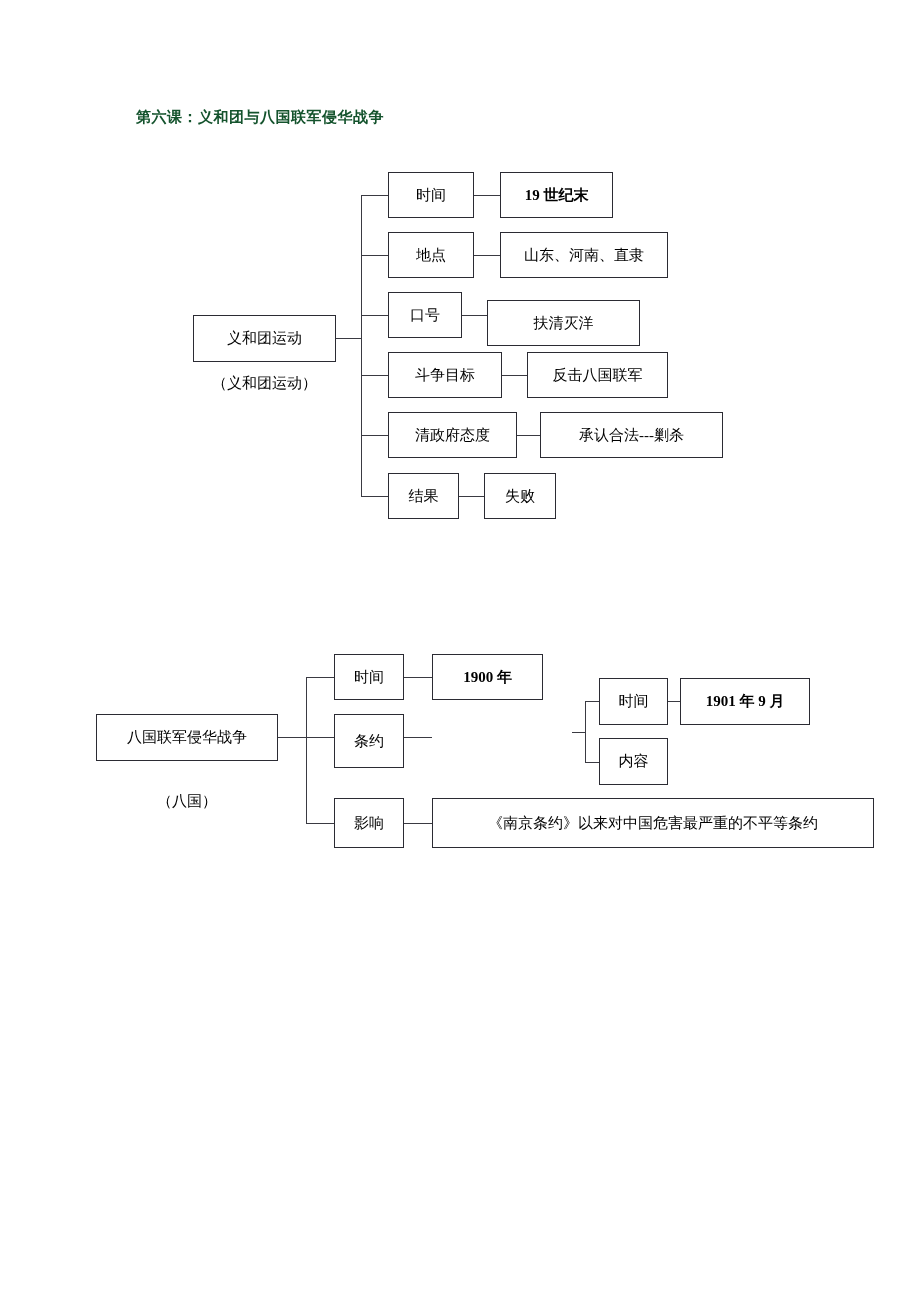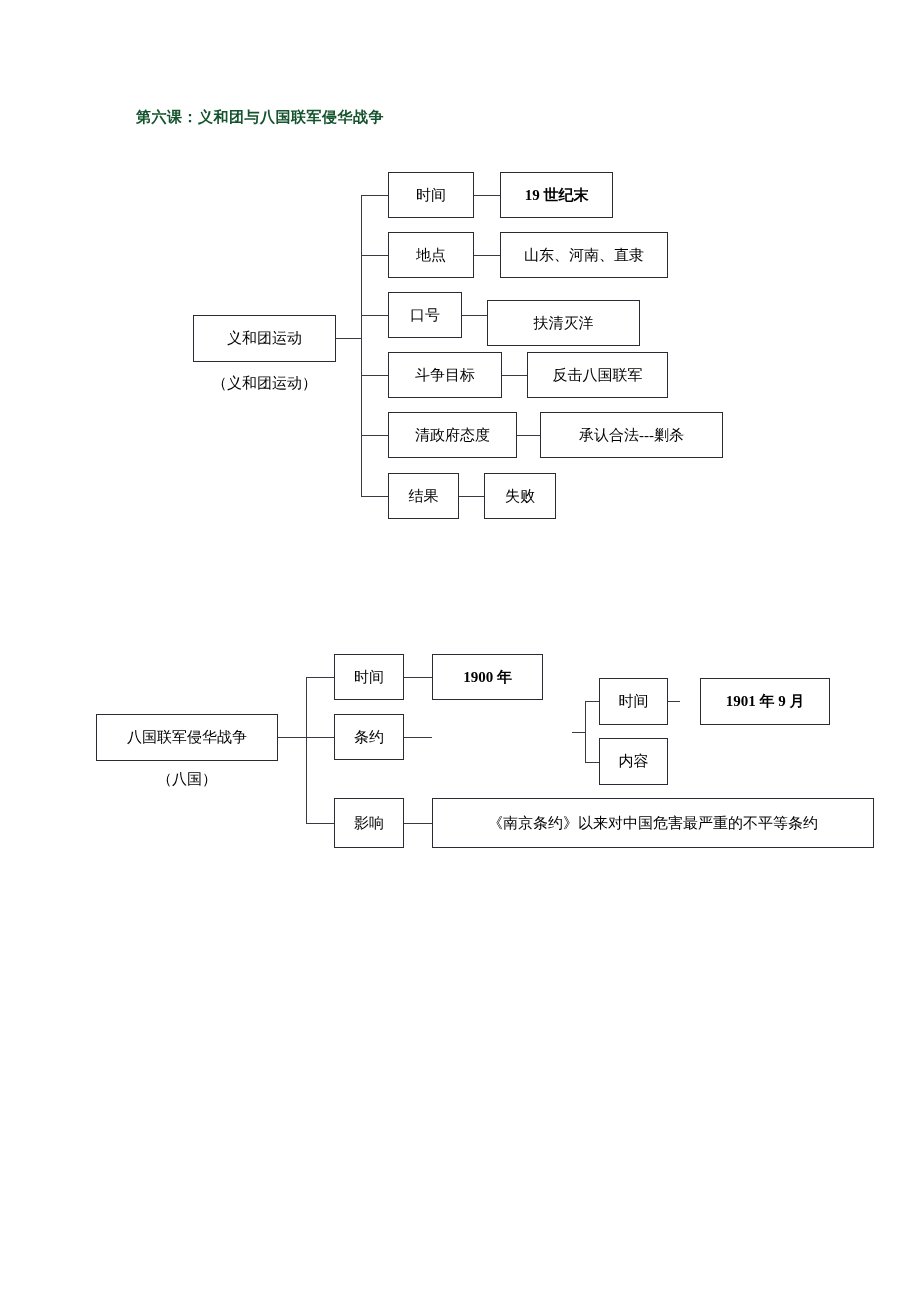--- a/index.html
+++ b/index.html
@@ -104,42 +104,42 @@
   <div class="box" style="left:388px; top:412px; width:129px; height:46px;">清政府态度</div>
   <div class="hline" style="left:517px; top:435px; width:23px;"></div>
   <div class="box" style="left:540px; top:412px; width:183px; height:46px;">承认合法---剿杀</div>
 
   <div class="hline" style="left:361px; top:496px; width:27px;"></div>
   <div class="box" style="left:388px; top:473px; width:71px; height:46px;">结果</div>
   <div class="hline" style="left:459px; top:496px; width:25px;"></div>
   <div class="box" style="left:484px; top:473px; width:72px; height:46px;">失败</div>
 
   <div class="box" style="left:96px; top:714px; width:182px; height:47px;">八国联军侵华战争</div>
-  <div class="caption" style="left:96px; top:770px; width:182px;">（八国）</div>
+  <div class="caption" style="left:96px; top:792px; width:182px;">（八国）</div>
 
   <div class="hline" style="left:278px; top:737px; width:28px;"></div>
 
   <div class="vline" style="left:306px; top:677px; height:146px;"></div>
 
   <div class="hline" style="left:306px; top:677px; width:28px;"></div>
   <div class="box" style="left:334px; top:654px; width:70px; height:46px;">时间</div>
   <div class="hline" style="left:404px; top:677px; width:28px;"></div>
   <div class="box bold" style="left:432px; top:654px; width:111px; height:46px;">1900 年</div>
 
   <div class="hline" style="left:306px; top:737px; width:28px;"></div>
-  <div class="box" style="left:334px; top:714px; width:70px; height:46px;">条约</div>
+  <div class="box" style="left:334px; top:714px; width:70px; height:54px;">条约</div>
   <div class="hline" style="left:404px; top:737px; width:28px;"></div>
 
   <div class="hline" style="left:572px; top:732px; width:13px;"></div>
   <div class="vline" style="left:585px; top:701px; height:61px;"></div>
 
   <div class="hline" style="left:585px; top:701px; width:14px;"></div>
   <div class="box" style="left:599px; top:678px; width:69px; height:47px;">时间</div>
   <div class="hline" style="left:668px; top:701px; width:12px;"></div>
-  <div class="box bold" style="left:680px; top:678px; width:130px; height:47px;margin-left:20px;">1901 年 9 月</div>
+  <div class="box bold" style="left:680px; top:678px; width:130px; height:47px;">1901 年 9 月</div>
 
   <div class="hline" style="left:585px; top:762px; width:14px;"></div>
   <div class="box" style="left:599px; top:738px; width:69px; height:47px;">内容</div>
 
   <div class="hline" style="left:306px; top:823px; width:28px;"></div>
   <div class="box" style="left:334px; top:798px; width:70px; height:50px;">影响</div>
   <div class="hline" style="left:404px; top:823px; width:28px;"></div>
   <div class="box" style="left:432px; top:798px; width:442px; height:50px;">《南京条约》以来对中国危害最严重的不平等条约</div>
 
 </div>

